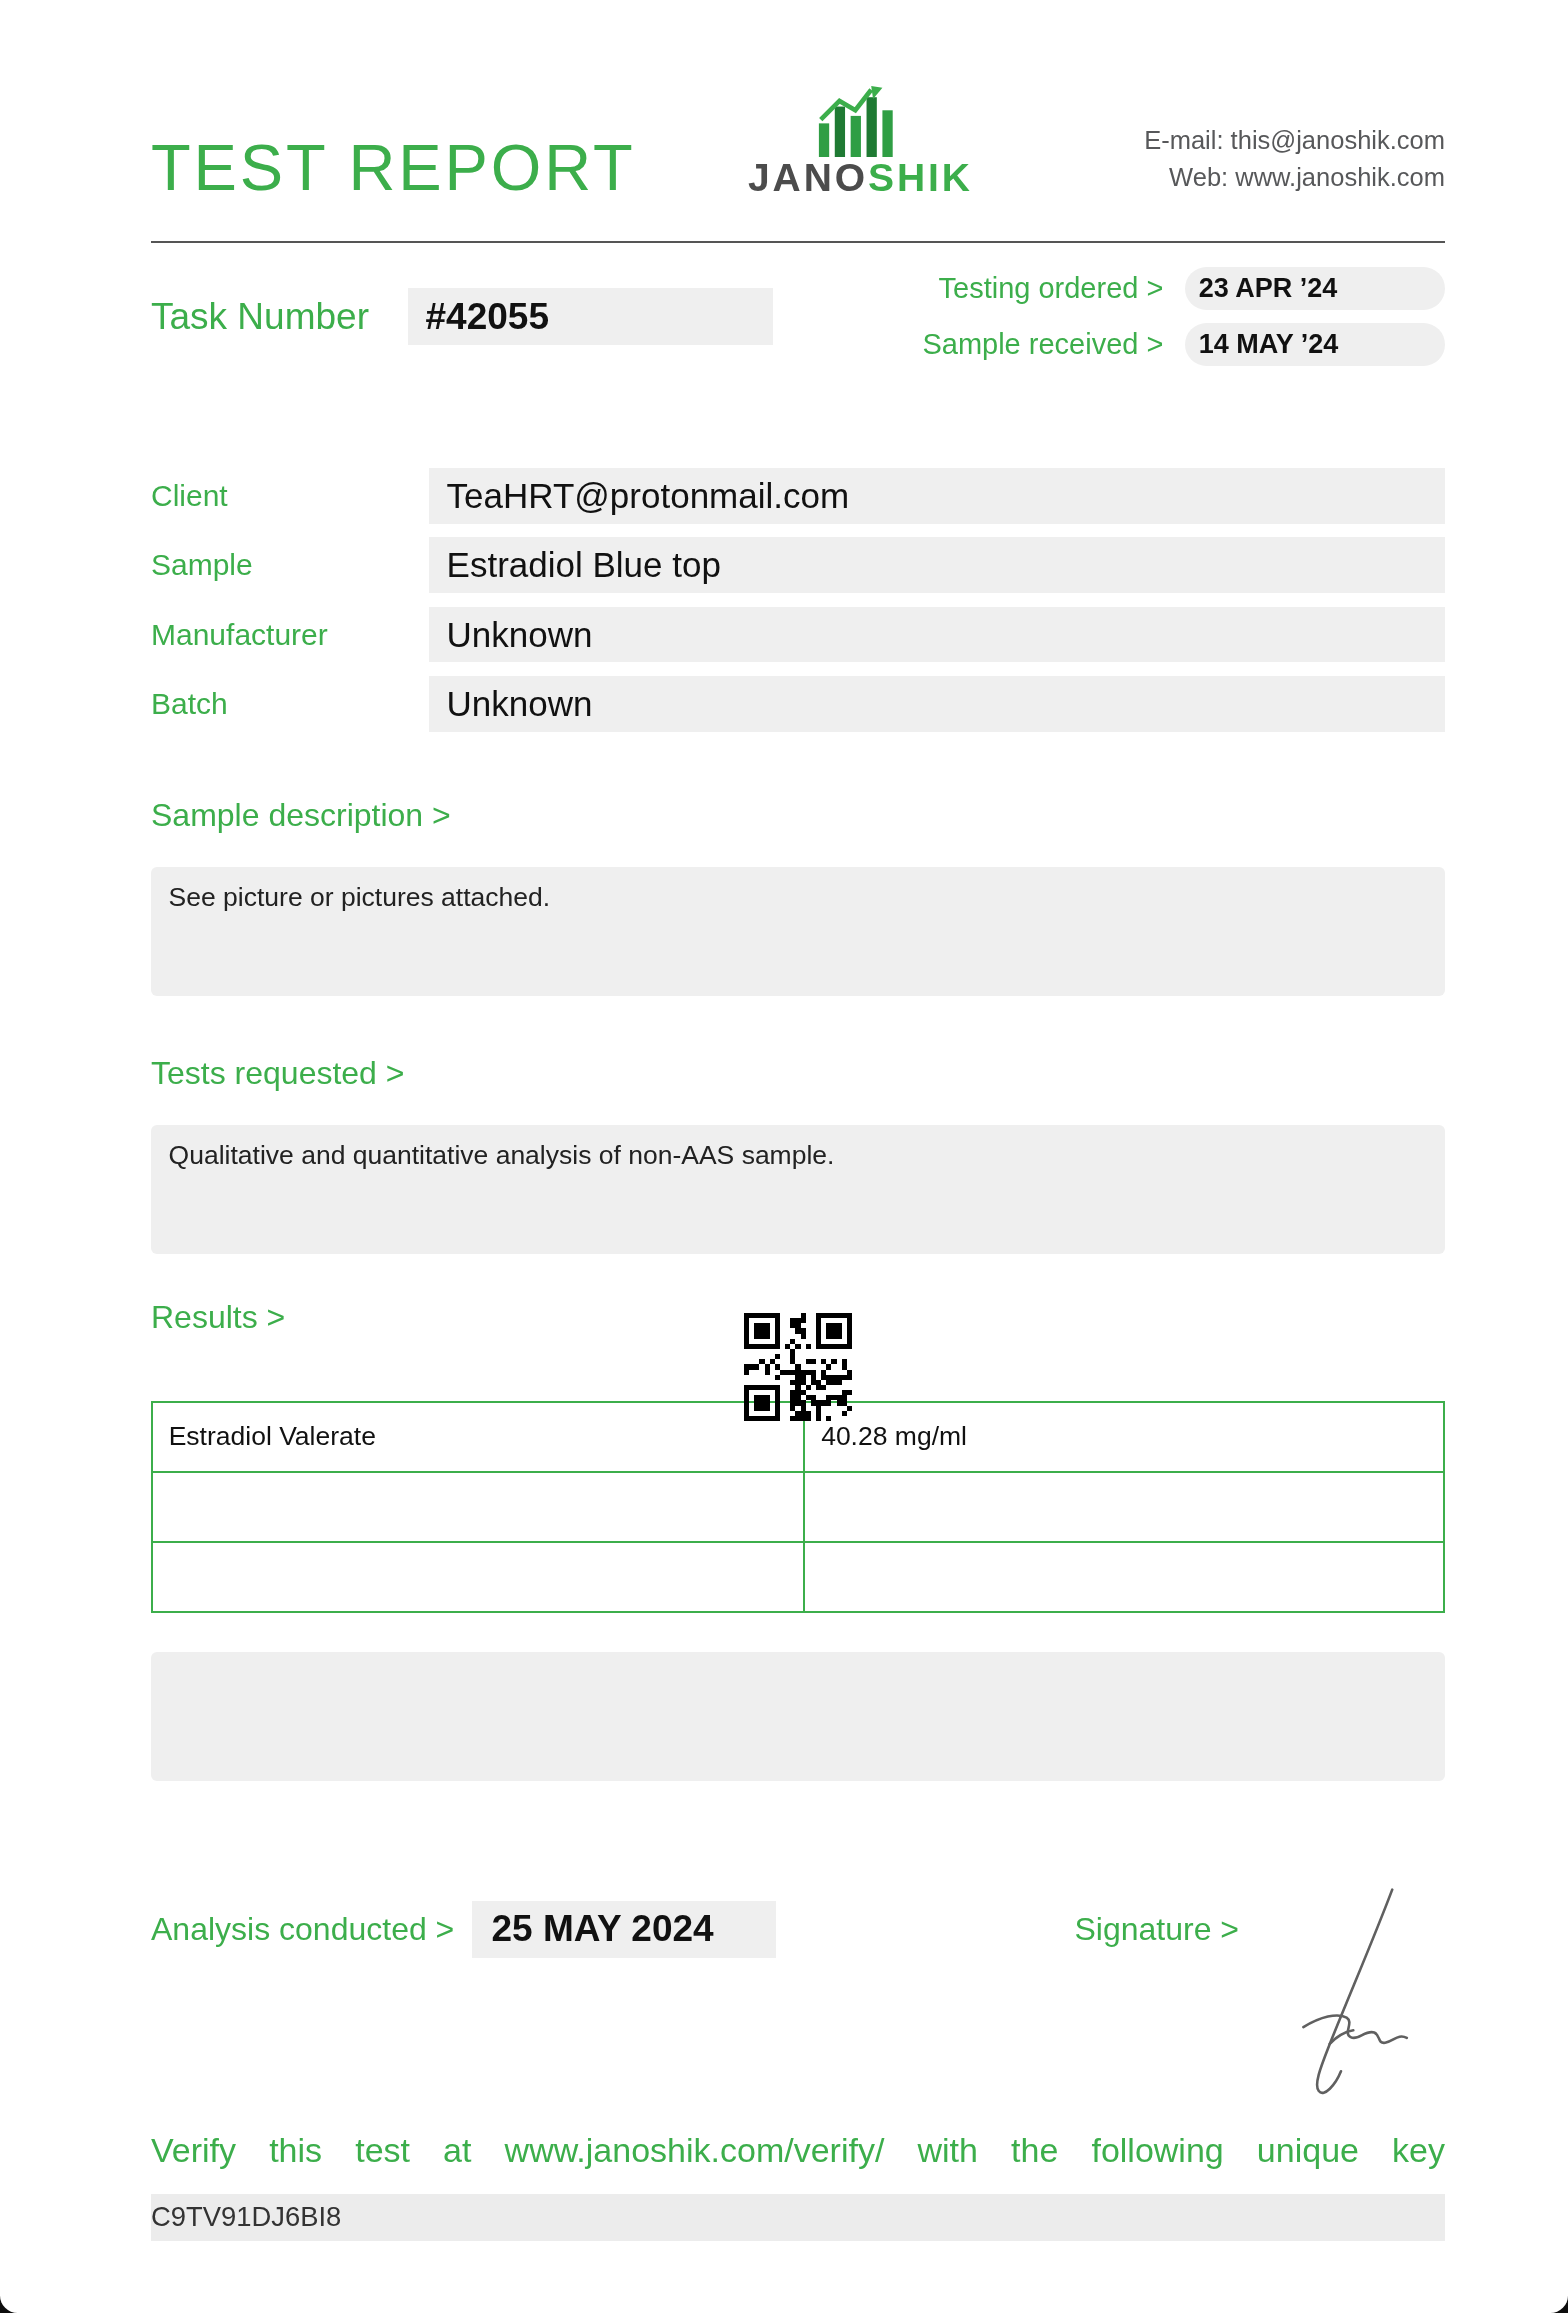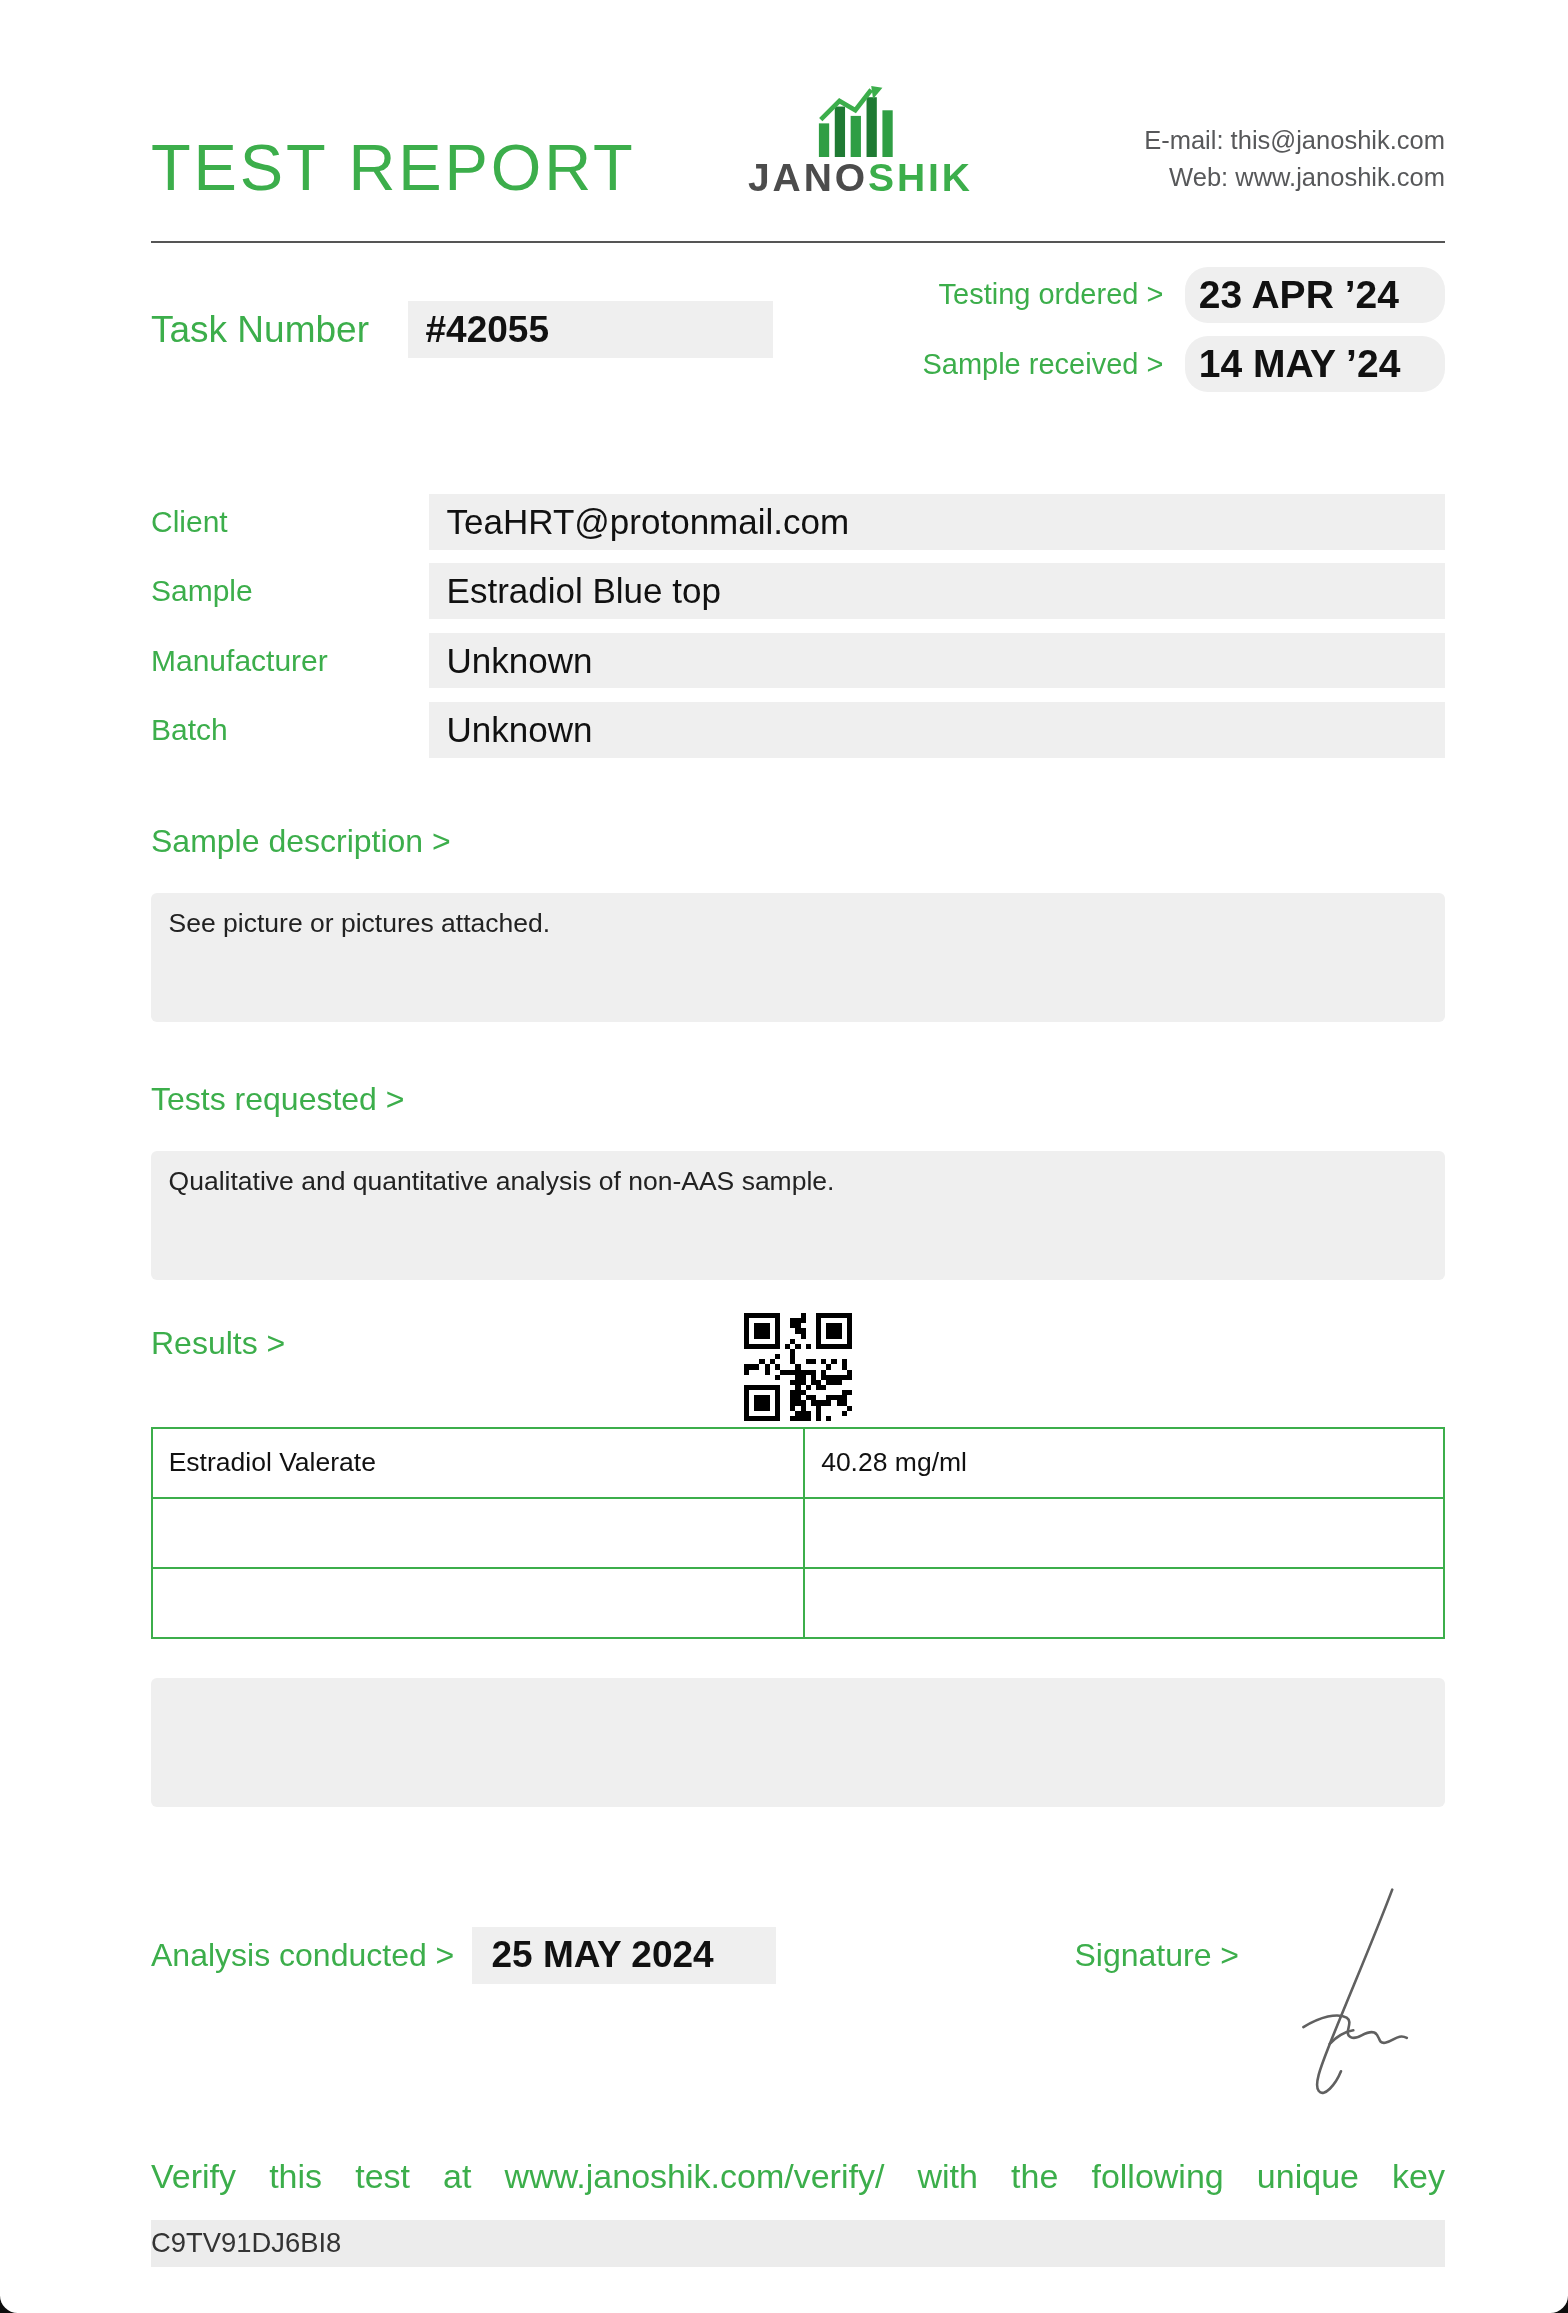--- a/index.html
+++ b/index.html
@@ -28,21 +28,21 @@
 
   
   .task-row { display:flex; justify-content:space-between; margin-top:24px; }
   .green-label { color:var(--green); }
   .task-left { display:flex; align-items:center; }
   .task-left .green-label { font-size:37px; }
   .task-num-box { background:var(--box); font-size:37px; font-weight:bold; padding:7.8px 17.6px; width:365px; margin-left:39px; }
   .meta-right { display:flex; flex-direction:column; gap:13.7px; }
   .meta-line { display:flex; align-items:center; justify-content:flex-end; }
   .meta-line .green-label { font-size:29px; margin-right:21.6px; }
-  .meta-val { background:var(--box); font-size:39px; font-weight:bold; padding:5.9px 13.7px; width:260px;border-radius:23px; }
+  .meta-val { background:var(--box); font-size:27px; font-weight:bold; padding:5.9px 13.7px; width:260px;border-radius:23px; }
 
   
   .details { margin-top:102px; }
   .detail-row { display:flex; align-items:center; margin-bottom:13.7px; }
   .detail-label { width:278px; font-size:30px; color:var(--green); }
   .detail-value { flex:1; background:var(--box); font-size:35px; padding:7.8px 17.6px; min-height:53px; }
 
   
   .section-heading { font-size:32px; color:var(--green); }
   .gray-box { background:var(--box); min-height:129px; padding:15.7px 17.6px; font-size:26.5px; color:#222;border-radius:6px; }

